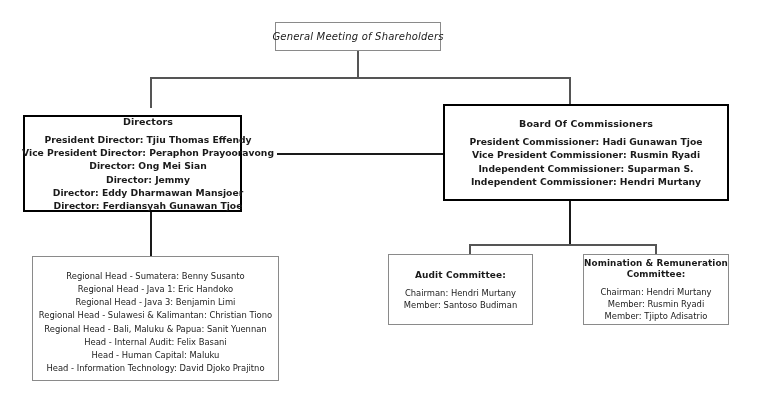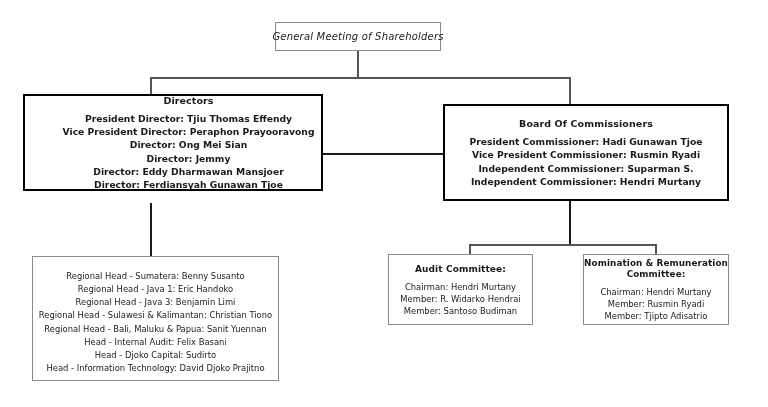--- a/index.html
+++ b/index.html
@@ -69,22 +69,22 @@
     font-weight: normal;
     font-size: 10px;
     line-height: 13px;
     letter-spacing: 0.2px;
     white-space: nowrap;
   }
 
   
   #directors {
     left: 23px;
-    top: 94px;
-    width: 300px;
+    top: 115px;
+    width: 219px;
     height: 97px;
     padding-left: 31px;
   }
   #directors .node-lines .node-line { font-size: 9.2px; line-height: 13.2px; }
 
   
   #boc {
     left: 443px;
     top: 104px;
     width: 286px;
@@ -190,30 +190,29 @@
   </div>
 
   <div id="regional" class="node thin">
     <div class="node-lines">
       <div class="node-line">Regional Head -  Sumatera: Benny Susanto</div>
       <div class="node-line">Regional Head -  Java 1: Eric Handoko</div>
       <div class="node-line">Regional Head -  Java 3: Benjamin Limi</div>
       <div class="node-line">Regional Head -  Sulawesi &amp; Kalimantan: Christian Tiono</div>
       <div class="node-line">Regional Head -  Bali, Maluku &amp; Papua: Sanit Yuennan</div>
       <div class="node-line">Head - Internal Audit: Felix Basani</div>
-      <div class="node-line">Head - Djoko Capital: Sudirto</div>
+      <div class="node-line">Head - Human Capital: Maluku</div>
       <div class="node-line">Head - Information Technology: David Djoko Prajitno</div>
     </div>
   </div>
 
   <div id="audit" class="node thin">
     <div class="node-title">Audit Committee:</div>
     <div class="node-lines">
       <div class="node-line">Chairman: Hendri Murtany</div>
-      <div class="node-line">Member: R.  Widarko Hendrai</div>
       <div class="node-line">Member: Santoso Budiman</div>
     </div>
   </div>
 
   <div id="nomrem" class="node thin">
     <div class="node-title wrap">
       <div>Nomination &amp; Remuneration</div>
       <div>Committee:</div>
     </div>
     <div class="node-lines">

